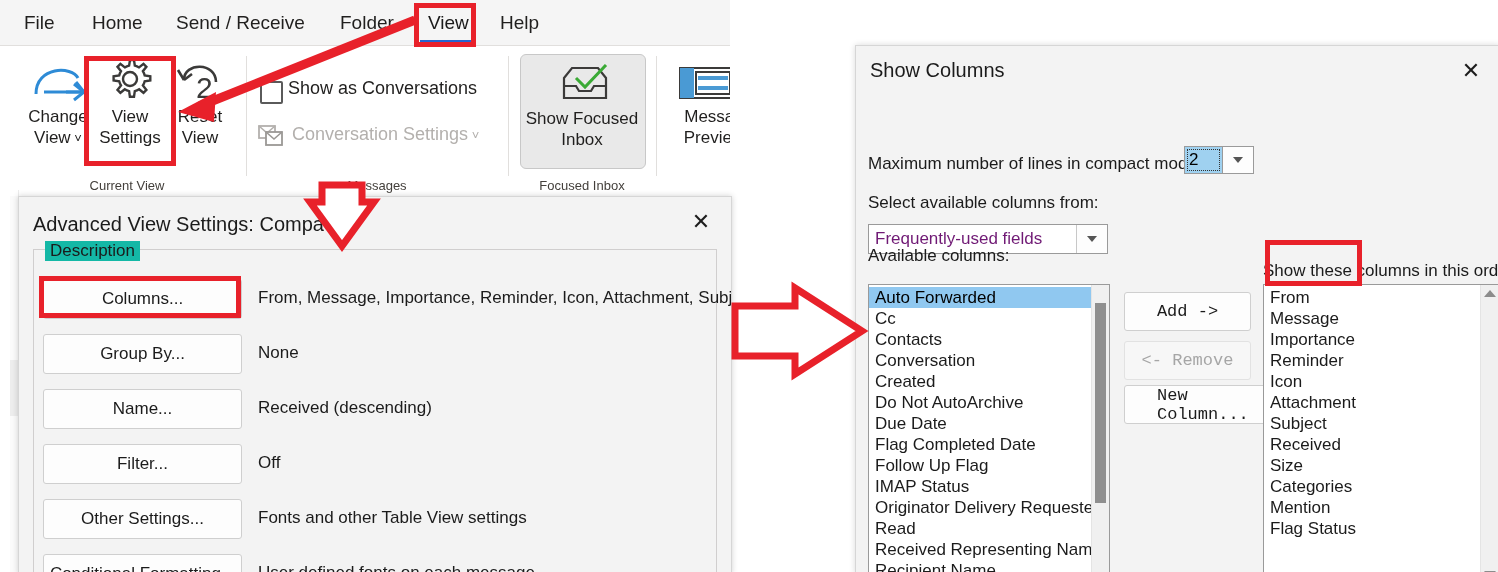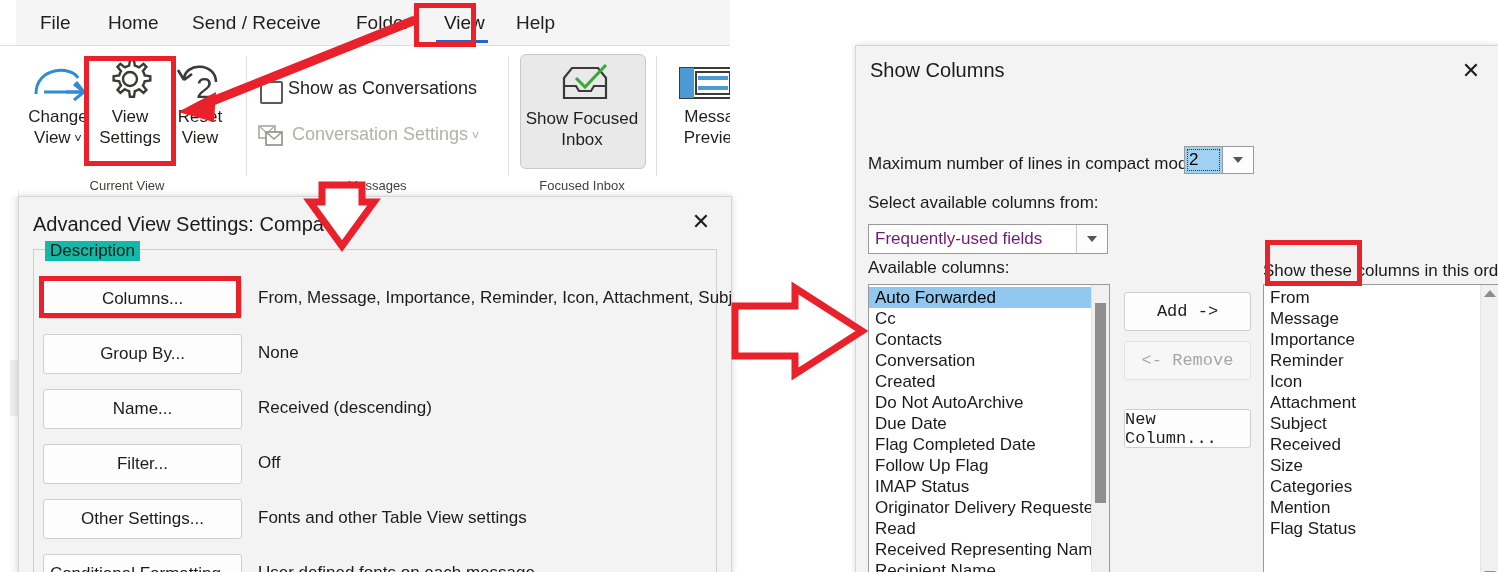--- a/index.html
+++ b/index.html
@@ -11,21 +11,21 @@
     -webkit-font-smoothing:antialiased;
   }
   .abs{position:absolute;}
 
   
   #outlook-window{
     position:absolute;left:0;top:0;width:730px;height:572px;
     background:#ffffff;overflow:hidden;
   }
   #ribbon-tabs{
-    position:absolute;left:16px;top:0;width:730px;height:45px;
+    position:absolute;left:0;top:0;width:730px;height:45px;
     background:#f5f5f5;
   }
   .tab{
     position:absolute;top:0;height:45px;line-height:45px;
     font-size:19px;color:#201f1e;padding:0 10px;white-space:nowrap;
   }
   #tab-view.selected{color:#1a1a1a;}
   #tab-view-underline{
     position:absolute;height:3px;background:#2564cf;
   }
@@ -134,21 +134,21 @@
     border:1px solid #9a9a9a;background:#ffffff;box-sizing:border-box;display:flex;
   }
   #sc-combo .cb-text{
     flex:1;font-size:17px;color:#701a75;display:flex;align-items:center;padding-left:6px;
   }
   #sc-combo .cb-arrow{
     width:30px;border-left:1px solid #c8c8c8;background:#fdfdfd;
     display:flex;align-items:center;justify-content:center;cursor:pointer;
   }
   #sc-avail-label{
-    position:absolute;left:12px;top:212px;font-size:17px;color:#1b1b1b;
+    position:absolute;left:12px;top:200px;font-size:17px;color:#1b1b1b;
   }
   #sc-show-label{
     position:absolute;left:407px;top:215px;font-size:17px;color:#1b1b1b;white-space:nowrap;
   }
   .listbox{
     position:absolute;background:#ffffff;border:1px solid #9a9a9a;
     box-sizing:border-box;overflow:hidden;
   }
   #sc-avail-list{left:12px;top:238px;width:242px;height:300px;}
   #sc-show-list{left:407px;top:238px;width:236px;height:300px;}
@@ -372,21 +372,21 @@
         <div class="lb-item">Received Representing Name</div>
         <div class="lb-item">Recipient Name</div>
       </div>
     <div class="lb-scrollbar">
       <div class="lb-thumb" style="top:18px;height:200px;"></div>
     </div>
   </div>
 
   <div class="mid-btn" style="top:246px;">Add -&gt;</div>
   <div class="mid-btn disabled" style="top:295px;">&lt;- Remove</div>
-  <div class="mid-btn" style="top:363px;">New Column...</div>
+  <div class="mid-btn" style="top:339px;padding-left:32px;">New Column...</div>
 
   <div class="listbox" id="sc-show-list">
     <div class="lb-items" id="show-items">
         <div class="lb-item">From</div>
         <div class="lb-item">Message</div>
         <div class="lb-item">Importance</div>
         <div class="lb-item">Reminder</div>
         <div class="lb-item">Icon</div>
         <div class="lb-item">Attachment</div>
         <div class="lb-item">Subject</div>

